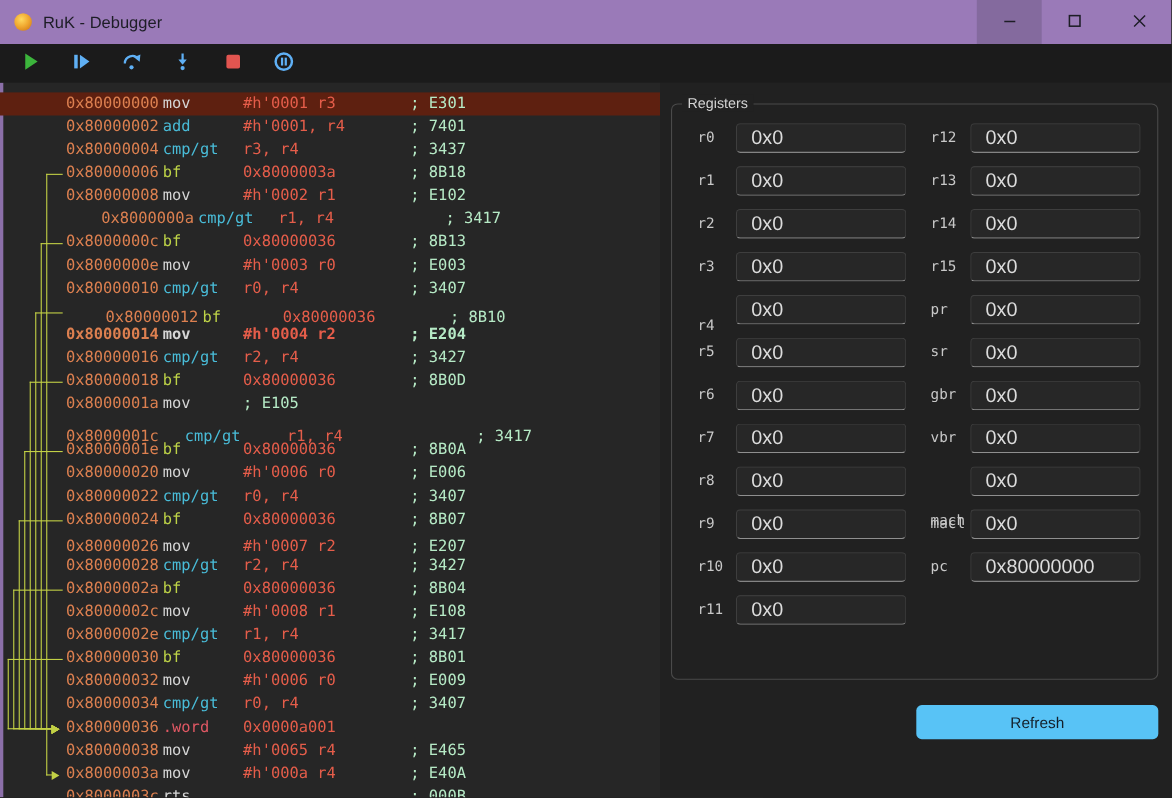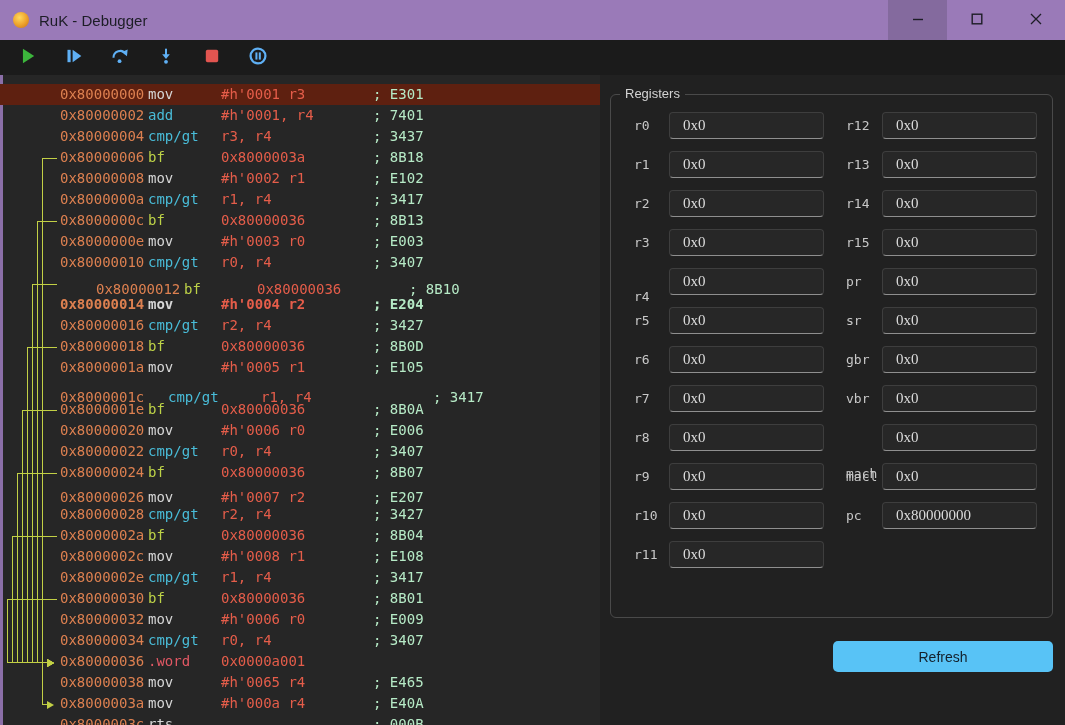--- a/index.html
+++ b/index.html
@@ -37,22 +37,22 @@
 
   
   .reg-group{position:absolute;left:610px;top:94px;width:443px;height:524px;
              border:1px solid #4a4a4a;border-radius:6px;box-sizing:border-box}
   .reg-legend{position:absolute;left:9px;top:-9px;background:#212121;padding:0 5px;
               font-size:13px;color:#d4d4d4}
   .reg-label{position:absolute;font-family:"DejaVu Sans Mono","Liberation Mono",monospace;
              font-size:13px;color:#c8c8c8;line-height:27px;height:27px}
   .reg-input{position:absolute;width:155px;height:27px;background:#272727;
              border:1px solid #3e3e3e;border-bottom:1px solid #8f8f8f;border-radius:4px;
-             color:#dcdcdc;font-family:Liberation Serif, serif;
-             font-size:15px;padding:0 4px 0 13px;box-sizing:border-box;outline:none}
+             color:#dcdcdc;font-family:Liberation Sans, sans-serif;
+             font-size:18px;padding:0 4px 0 13px;box-sizing:border-box;outline:none}
 
   .refresh-btn{position:absolute;left:833px;top:641px;width:220px;height:31px;background:#58c3f6;
                border:none;border-radius:5px;font-family:"Liberation Sans",sans-serif;
                font-size:14px;color:#14202b;cursor:pointer}
 </style>
 </head>
 <body>
 
 <div class="titlebar">
   <span class="app-icon">
@@ -180,29 +180,29 @@
       <div class="jline" style="left: 7px; top: 524px; width: 1px; height: 64px; background: rgb(194, 208, 69);"></div>
       <div class="jline" style="left: 7px; top: 587px; width: 41px; height: 1px; background: rgb(194, 208, 69);"></div>
       <div class="jarrow" style="left: 47px; top: 584px; border-left: 7px solid rgb(194, 208, 69);"></div>
     </div>
   <div id="rows">
       <div class="drow" style="top: 9px; background: rgb(94, 32, 16);"><span class="addr" style="color: rgb(221, 128, 80);">0x80000000</span><span class="mnem" style="color: rgb(214, 214, 214);">mov</span><span class="oper" style="color: rgb(229, 93, 74);">#h'0001 r3</span><span class="comm" style="color: rgb(182, 234, 198);">; E301</span></div>
       <div class="drow" style="top: 30px;"><span class="addr" style="color: rgb(221, 128, 80);">0x80000002</span><span class="mnem" style="color: rgb(73, 188, 216);">add</span><span class="oper" style="color: rgb(229, 93, 74);">#h'0001, r4</span><span class="comm" style="color: rgb(182, 234, 198);">; 7401</span></div>
       <div class="drow" style="top: 51px;"><span class="addr" style="color: rgb(221, 128, 80);">0x80000004</span><span class="mnem" style="color: rgb(73, 188, 216);">cmp/gt</span><span class="oper" style="color: rgb(229, 93, 74);">r3, r4</span><span class="comm" style="color: rgb(182, 234, 198);">; 3437</span></div>
       <div class="drow" style="top: 72px;"><span class="addr" style="color: rgb(221, 128, 80);">0x80000006</span><span class="mnem" style="color: rgb(189, 210, 71);">bf</span><span class="oper" style="color: rgb(229, 93, 74);">0x8000003a</span><span class="comm" style="color: rgb(182, 234, 198);">; 8B18</span></div>
       <div class="drow" style="top: 93px;"><span class="addr" style="color: rgb(221, 128, 80);">0x80000008</span><span class="mnem" style="color: rgb(214, 214, 214);">mov</span><span class="oper" style="color: rgb(229, 93, 74);">#h'0002 r1</span><span class="comm" style="color: rgb(182, 234, 198);">; E102</span></div>
-      <div class="drow" style="top: 114px;"><span class="addr" style="color: rgb(221, 128, 80);">0x8000000a</span><span class="mnem" style="color: rgb(73, 188, 216);">cmp/gt</span><span class="oper" style="color: rgb(229, 93, 74);">r1, r4</span><span class="comm" style="color: rgb(182, 234, 198);">; 3417</span></div>
+      <div class="drow" style="top: 114px; margin-left: 32px;"><span class="addr" style="color: rgb(221, 128, 80);">0x8000000a</span><span class="mnem" style="color: rgb(73, 188, 216);">cmp/gt</span><span class="oper" style="color: rgb(229, 93, 74);">r1, r4</span><span class="comm" style="color: rgb(182, 234, 198);">; 3417</span></div>
       <div class="drow" style="top: 135px;"><span class="addr" style="color: rgb(221, 128, 80);">0x8000000c</span><span class="mnem" style="color: rgb(189, 210, 71);">bf</span><span class="oper" style="color: rgb(229, 93, 74);">0x80000036</span><span class="comm" style="color: rgb(182, 234, 198);">; 8B13</span></div>
       <div class="drow" style="top: 156px;"><span class="addr" style="color: rgb(221, 128, 80);">0x8000000e</span><span class="mnem" style="color: rgb(214, 214, 214);">mov</span><span class="oper" style="color: rgb(229, 93, 74);">#h'0003 r0</span><span class="comm" style="color: rgb(182, 234, 198);">; E003</span></div>
       <div class="drow" style="top: 177px;"><span class="addr" style="color: rgb(221, 128, 80);">0x80000010</span><span class="mnem" style="color: rgb(73, 188, 216);">cmp/gt</span><span class="oper" style="color: rgb(229, 93, 74);">r0, r4</span><span class="comm" style="color: rgb(182, 234, 198);">; 3407</span></div>
       <div class="drow" style="top: 204px; margin-left: 36px;"><span class="addr" style="color: rgb(221, 128, 80);">0x80000012</span><span class="mnem" style="color: rgb(189, 210, 71);">bf</span><span class="oper" style="color: rgb(229, 93, 74);">0x80000036</span><span class="comm" style="color: rgb(182, 234, 198);">; 8B10</span></div>
       <div class="drow" style="top: 219px; font-weight: bold;"><span class="addr" style="color: rgb(221, 128, 80);">0x80000014</span><span class="mnem" style="color: rgb(214, 214, 214);">mov</span><span class="oper" style="color: rgb(229, 93, 74);">#h'0004 r2</span><span class="comm" style="color: rgb(182, 234, 198);">; E204</span></div>
       <div class="drow" style="top: 240px;"><span class="addr" style="color: rgb(221, 128, 80);">0x80000016</span><span class="mnem" style="color: rgb(73, 188, 216);">cmp/gt</span><span class="oper" style="color: rgb(229, 93, 74);">r2, r4</span><span class="comm" style="color: rgb(182, 234, 198);">; 3427</span></div>
       <div class="drow" style="top: 261px;"><span class="addr" style="color: rgb(221, 128, 80);">0x80000018</span><span class="mnem" style="color: rgb(189, 210, 71);">bf</span><span class="oper" style="color: rgb(229, 93, 74);">0x80000036</span><span class="comm" style="color: rgb(182, 234, 198);">; 8B0D</span></div>
-      <div class="drow" style="top: 282px;"><span class="addr" style="color: rgb(221, 128, 80);">0x8000001a</span><span class="mnem" style="color: rgb(214, 214, 214);">mov</span><span class="oper" style="color: rgb(229, 93, 74);">#h'0005 r1</span><span class="comm" style="color: rgb(182, 234, 198);">; E105</span></div>
+      <div class="drow" style="top: 282px;"><span class="addr" style="color: rgb(221, 128, 80);">0x8000001a</span><span class="mnem" style="color: rgb(214, 214, 214);">mov</span><span class="comm" style="color: rgb(182, 234, 198);">; E105</span></div>
       <div class="drow" style="top: 312px; gap: 20px;"><span class="addr" style="color: rgb(221, 128, 80);">0x8000001c</span><span class="mnem" style="color: rgb(73, 188, 216);">cmp/gt</span><span class="oper" style="color: rgb(229, 93, 74);">r1, r4</span><span class="comm" style="color: rgb(182, 234, 198);">; 3417</span></div>
       <div class="drow" style="top: 324px;"><span class="addr" style="color: rgb(221, 128, 80);">0x8000001e</span><span class="mnem" style="color: rgb(189, 210, 71);">bf</span><span class="oper" style="color: rgb(229, 93, 74);">0x80000036</span><span class="comm" style="color: rgb(182, 234, 198);">; 8B0A</span></div>
       <div class="drow" style="top: 345px;"><span class="addr" style="color: rgb(221, 128, 80);">0x80000020</span><span class="mnem" style="color: rgb(214, 214, 214);">mov</span><span class="oper" style="color: rgb(229, 93, 74);">#h'0006 r0</span><span class="comm" style="color: rgb(182, 234, 198);">; E006</span></div>
       <div class="drow" style="top: 366px;"><span class="addr" style="color: rgb(221, 128, 80);">0x80000022</span><span class="mnem" style="color: rgb(73, 188, 216);">cmp/gt</span><span class="oper" style="color: rgb(229, 93, 74);">r0, r4</span><span class="comm" style="color: rgb(182, 234, 198);">; 3407</span></div>
       <div class="drow" style="top: 387px;"><span class="addr" style="color: rgb(221, 128, 80);">0x80000024</span><span class="mnem" style="color: rgb(189, 210, 71);">bf</span><span class="oper" style="color: rgb(229, 93, 74);">0x80000036</span><span class="comm" style="color: rgb(182, 234, 198);">; 8B07</span></div>
       <div class="drow" style="top: 412px;"><span class="addr" style="color: rgb(221, 128, 80);">0x80000026</span><span class="mnem" style="color: rgb(214, 214, 214);">mov</span><span class="oper" style="color: rgb(229, 93, 74);">#h'0007 r2</span><span class="comm" style="color: rgb(182, 234, 198);">; E207</span></div>
       <div class="drow" style="top: 429px;"><span class="addr" style="color: rgb(221, 128, 80);">0x80000028</span><span class="mnem" style="color: rgb(73, 188, 216);">cmp/gt</span><span class="oper" style="color: rgb(229, 93, 74);">r2, r4</span><span class="comm" style="color: rgb(182, 234, 198);">; 3427</span></div>
       <div class="drow" style="top: 450px;"><span class="addr" style="color: rgb(221, 128, 80);">0x8000002a</span><span class="mnem" style="color: rgb(189, 210, 71);">bf</span><span class="oper" style="color: rgb(229, 93, 74);">0x80000036</span><span class="comm" style="color: rgb(182, 234, 198);">; 8B04</span></div>
       <div class="drow" style="top: 471px;"><span class="addr" style="color: rgb(221, 128, 80);">0x8000002c</span><span class="mnem" style="color: rgb(214, 214, 214);">mov</span><span class="oper" style="color: rgb(229, 93, 74);">#h'0008 r1</span><span class="comm" style="color: rgb(182, 234, 198);">; E108</span></div>
       <div class="drow" style="top: 492px;"><span class="addr" style="color: rgb(221, 128, 80);">0x8000002e</span><span class="mnem" style="color: rgb(73, 188, 216);">cmp/gt</span><span class="oper" style="color: rgb(229, 93, 74);">r1, r4</span><span class="comm" style="color: rgb(182, 234, 198);">; 3417</span></div>

